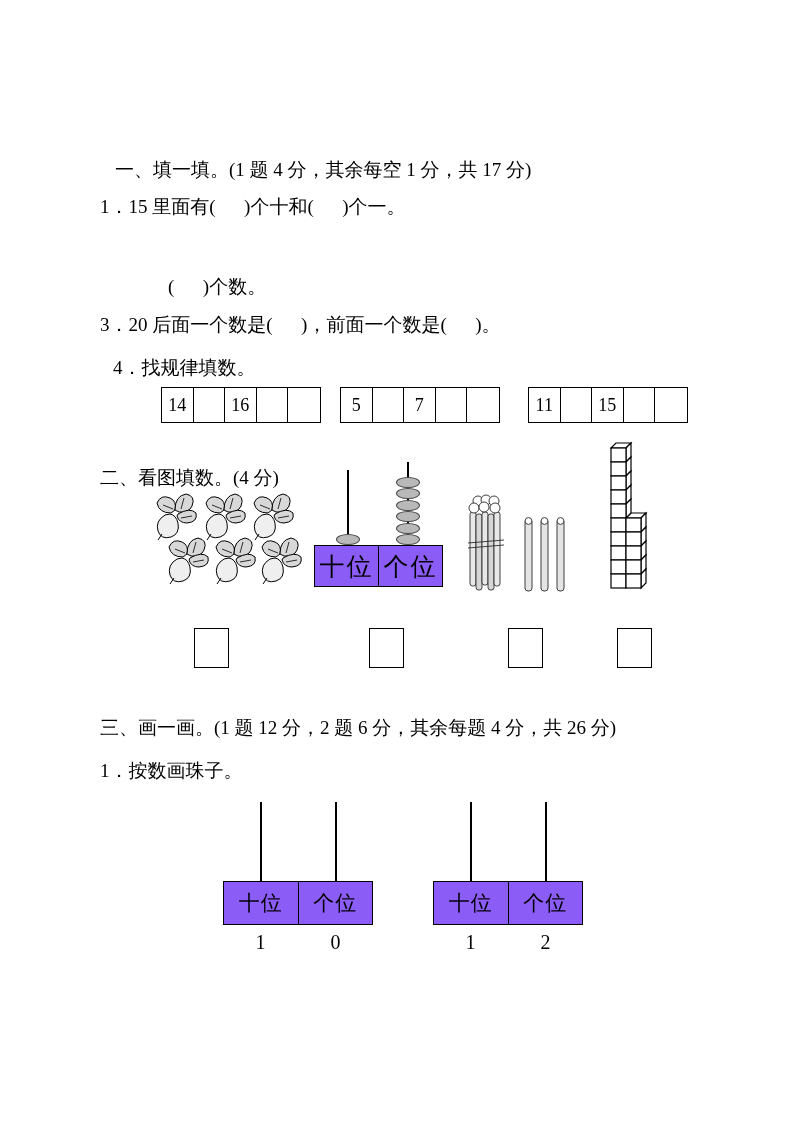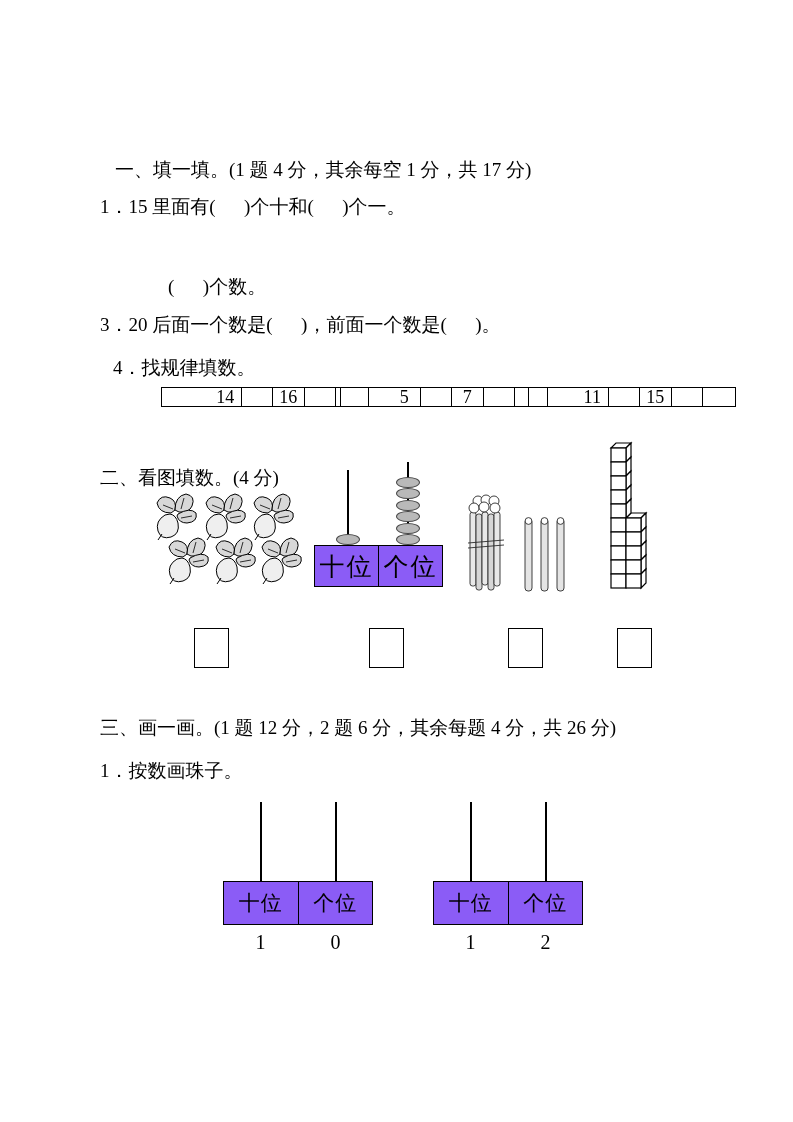--- a/index.html
+++ b/index.html
@@ -11,21 +11,21 @@
     overflow:hidden;
   }
   .abs { position:absolute; }
   .title {
     left:0; top:98px; width:100%; text-align:center;
     font-family:"DejaVu Sans","Liberation Sans",sans-serif;
     font-weight:bold; font-size:21px; letter-spacing:1px;
   }
   .line { font-size:19px; white-space:pre-wrap; line-height:1.25; }
   
-  .strip { display:flex; border:1.5px solid #000; height:20px;padding-left:48px; }
+  .strip { display:flex; border:1.5px solid #000; height:36px; }
   .strip-cell {
     width:31.5px; border-right:1.5px solid #000;
     display:flex; align-items:center; justify-content:center;
     font-size:18px;
   }
   .strip-cell:last-child { border-right:none; }
   
   .rod { position:absolute; width:2px; background:#000; }
   .beadcol { position:absolute; width:24px; }
   .bead {

